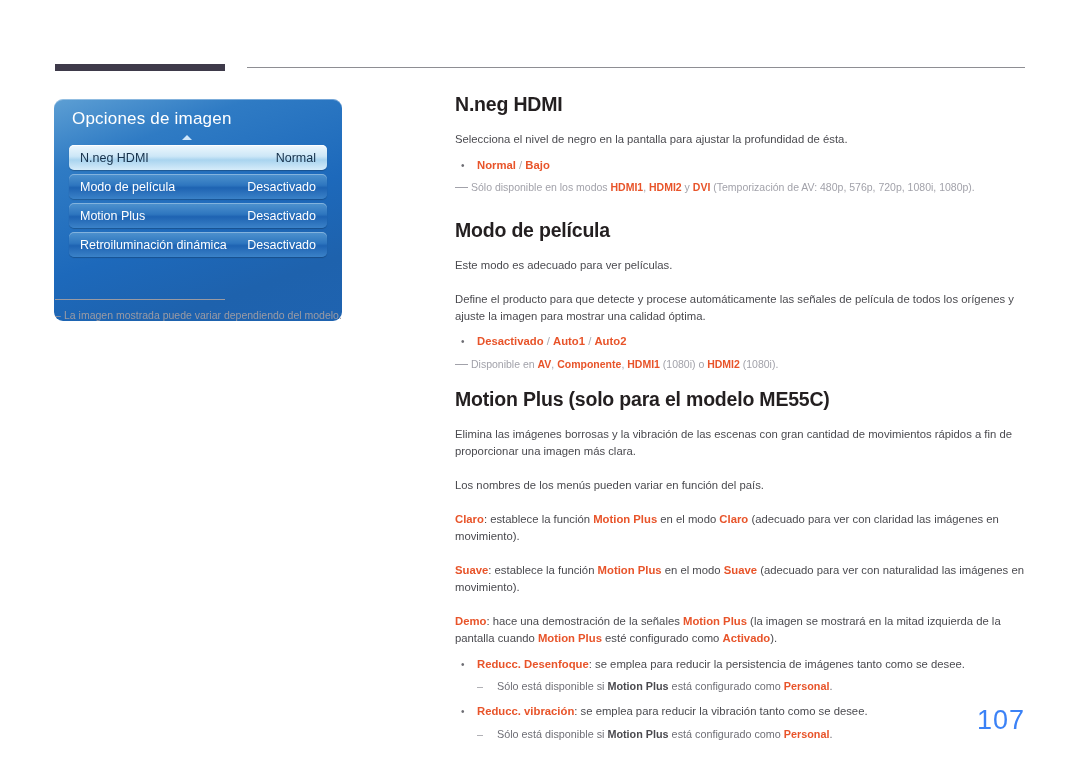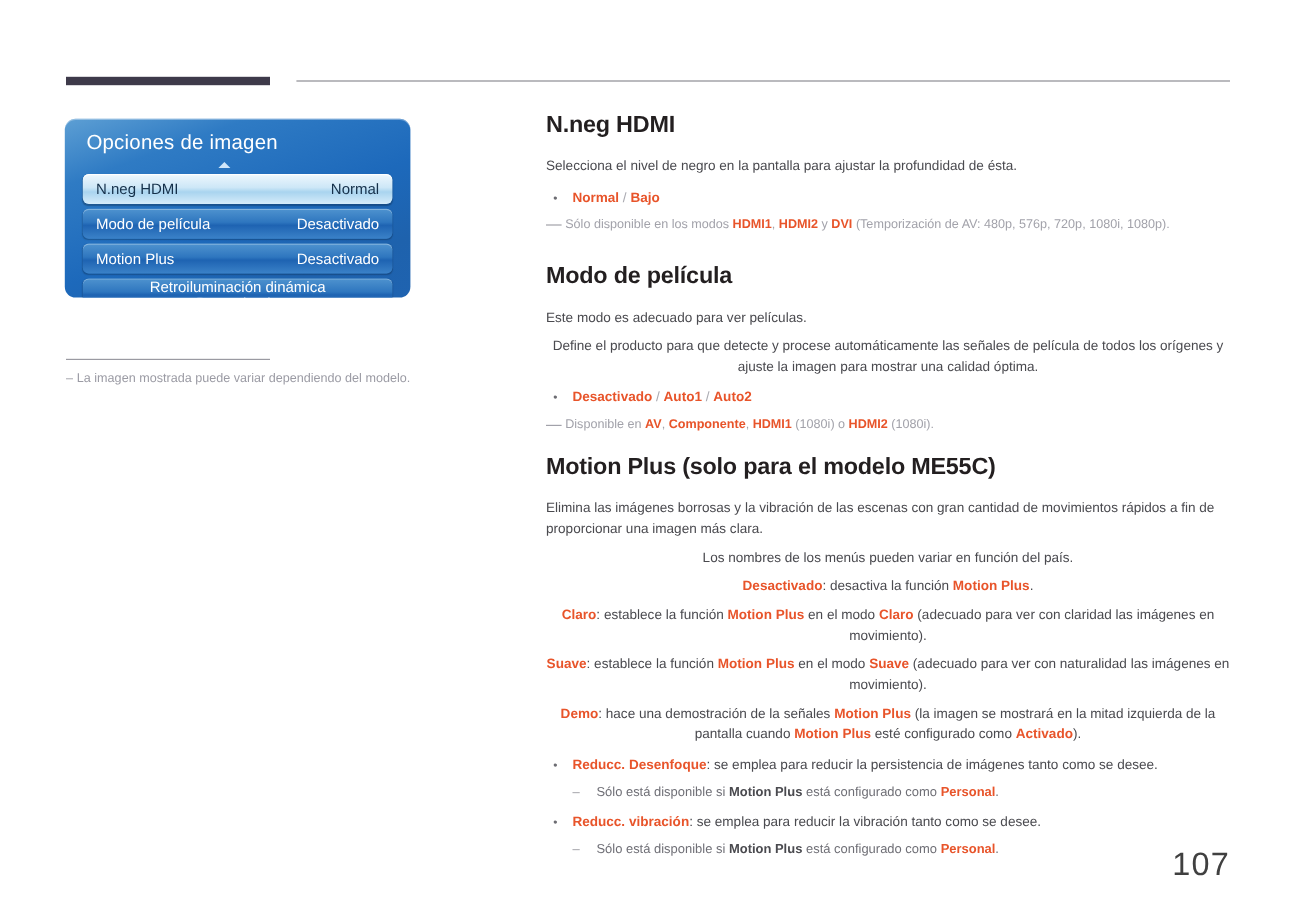--- a/index.html
+++ b/index.html
@@ -33,21 +33,21 @@
     height: 1px;
     background: #8e8e93;
   }
 
   
   .osd-panel {
     position: absolute;
     left: 54px;
     top: 99px;
     width: 288px;
-    height: 149px;
+    height: 222px;
     border-radius: 9px;
     background: linear-gradient(160deg, #5d9fd4 0%, #2f7bc4 22%, #1d69bb 55%, #1e62ad 80%, #1f63b0 100%);
     box-shadow: inset 0 1px 0 rgba(255,255,255,0.35);
     overflow: hidden;
   }
   .osd-title {
     position: absolute;
     left: 18px;
     top: 10px;
     font-size: 17px;
@@ -128,21 +128,21 @@
     color: #231f20;
     letter-spacing: -0.2px;
   }
   .sec-gap-1 { height: 15px; }
   p.para {
     margin: 0;
     font-size: 11.3px;
     line-height: 1.5;
     color: #4a4a4f;
   }
-  .para + .para { margin-top: 7px; text-align: center; }
+  .para + .para { margin-top: 17px; }
 
   .bullet-row {
     display: flex;
     font-size: 11.3px;
     line-height: 1.5;
     color: #4a4a4f;
   }
   .bullet-row .dot {
     width: 22px;
     flex: 0 0 22px;
@@ -188,21 +188,21 @@
 
   .blk { margin-top: 9px; }
   .blk-tight { margin-top: 5px; }
 
   
   .page-num {
     position: absolute;
     right: 55px;
     top: 705px;
     font-size: 27px;
-    color: #404040;
+    color: #3b82f6;
     letter-spacing: 1px;
   }
 </style>
 </head>
 <body>
 
 <div class="rule-thick"></div>
 <div class="rule-thin"></div>
 
 <div class="osd-panel">
@@ -214,21 +214,21 @@
     <span class="r-value">Normal</span>
   </div>
   <div class="osd-row normal" style="top:75px;">
     <span class="r-label">Modo de película</span>
     <span class="r-value">Desactivado</span>
   </div>
   <div class="osd-row normal" style="top:104px;">
     <span class="r-label">Motion Plus</span>
     <span class="r-value">Desactivado</span>
   </div>
-  <div class="osd-row normal" style="top:133px;flex-direction:column;">
+  <div class="osd-row normal" style="top:133px;">
     <span class="r-label">Retroiluminación dinámica</span>
     <span class="r-value">Desactivado</span>
   </div>
 </div>
 
 <div class="left-note-rule"></div>
 <div class="left-note">
   <span class="dash">‒</span><span>La imagen mostrada puede variar dependiendo del modelo.</span>
 </div>
 
@@ -261,21 +261,20 @@
   <div class="note-row">
     <span class="note-dash"></span>
     <span><span>Disponible en </span><span class="ob">AV</span><span>, </span><span class="ob">Componente</span><span>, </span><span class="ob">HDMI1</span><span> (1080i) o </span><span class="ob">HDMI2</span><span> (1080i).</span></span>
   </div>
 
   <h2 class="section-title" style="margin-top:16px;">Motion Plus (solo para el modelo ME55C)</h2>
   <div class="sec-gap-1"></div>
   <p class="para">Elimina las imágenes borrosas y la vibración de las escenas con gran cantidad de movimientos rápidos a fin de proporcionar una imagen más clara.</p>
   <p class="para">Los nombres de los menús pueden variar en función del país.</p>
 
-  <p class="para blk"><span class="ob">Desactivado</span><span>: desactiva la función </span><span class="ob">Motion Plus</span><span>.</span></p>
 
   <p class="para blk"><span class="ob">Claro</span><span>: establece la función </span><span class="ob">Motion Plus</span><span> en el modo </span><span class="ob">Claro</span><span> (adecuado para ver con claridad las imágenes en movimiento).</span></p>
 
 
   <p class="para blk"><span class="ob">Suave</span><span>: establece la función </span><span class="ob">Motion Plus</span><span> en el modo </span><span class="ob">Suave</span><span> (adecuado para ver con naturalidad las imágenes en movimiento).</span></p>
 
 
   <p class="para blk"><span class="ob">Demo</span><span>: hace una demostración de la señales </span><span class="ob">Motion Plus</span><span> (la imagen se mostrará en la mitad izquierda de la pantalla cuando </span><span class="ob">Motion Plus</span><span> esté configurado como </span><span class="ob">Activado</span><span>).</span></p>
 
   <div class="bullet-row blk">

